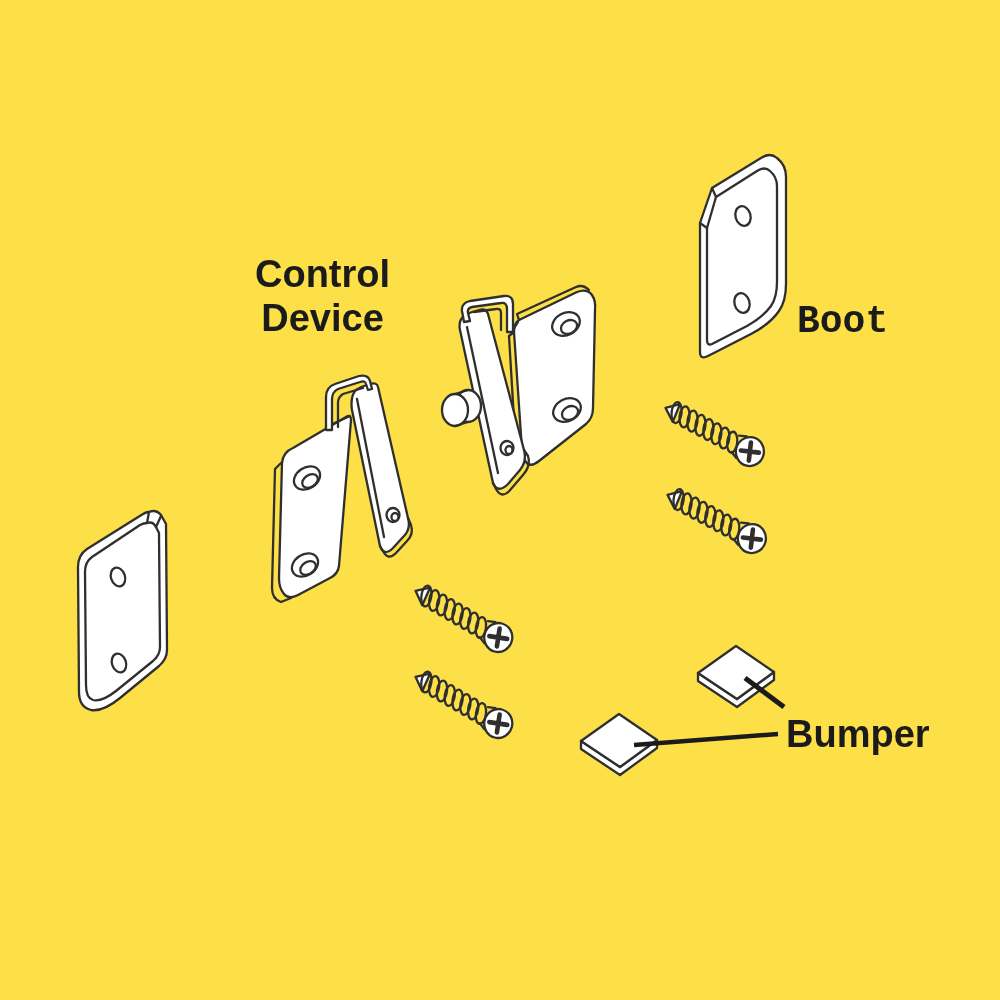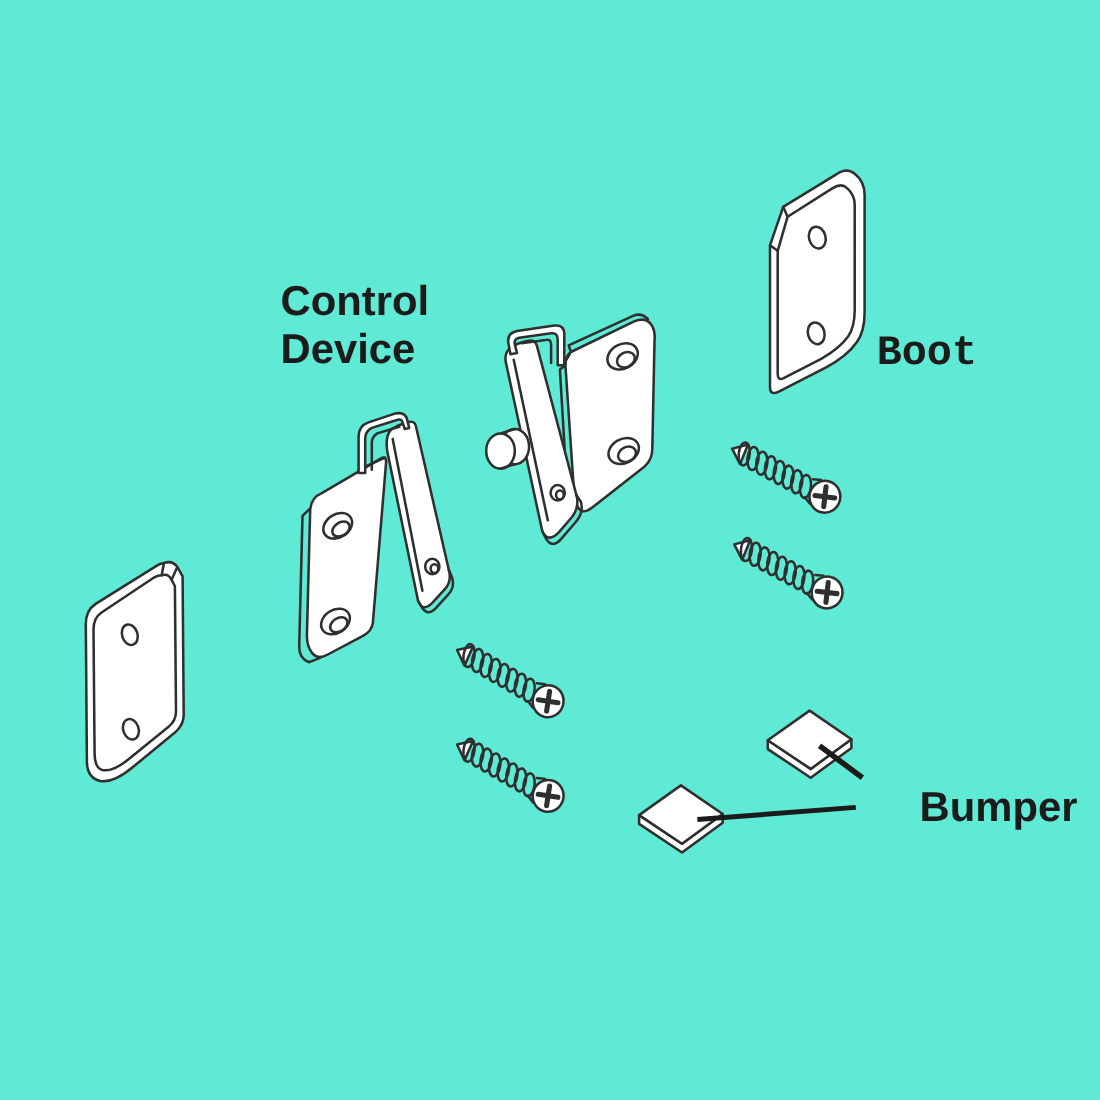--- a/index.html
+++ b/index.html
@@ -2,21 +2,21 @@
 <html style="--line: #2f2f2f; --ink: #1b1b1b;"><head>
 <meta charset="utf-8">
 <style>
   html, body {
     margin: 0; padding: 0;
     width: 1000px; height: 1000px;
     background: #ffffff;
     overflow: hidden;
     font-family: "Liberation Sans", "DejaVu Sans", sans-serif;
   }
-  .canvas { position: relative; width: 1000px; height: 1000px; background: #5eead4; }
+  .canvas { position: relative; width: 1000px; height: 1000px; background: #fde047; text-align: center; }
   svg.drawing { position: absolute; left: 0; top: 0; }
   .ln {
     stroke: var(--line, #2f2f2f);
     stroke-width: 2.3;
     fill: none;
     stroke-linecap: round;
     stroke-linejoin: round;
   }
   .leader { stroke: var(--ink, #1c1c1c); fill: none; stroke-linecap: butt; }
   .label {
@@ -131,15 +131,15 @@
 
     <path class="leader" d="M 745 678 L 784 707" style="stroke-width:5"></path>
     <path class="leader" d="M 634 745 L 778 734" style="stroke-width:4.5"></path>
   </svg>
 
   <div class="label" style="left:255px; top:252px;">Control
 Device</div>
 
   <div class="label" style="left:797px; top:300px;font-family:Liberation Mono, monospace;">Boot</div>
 
-  <div class="label" style="left:836px; top:712px;">Bumper</div>
+  <div class="label" style="left:786px; top:712px;">Bumper</div>
 
 </div>
 
 </body></html>

